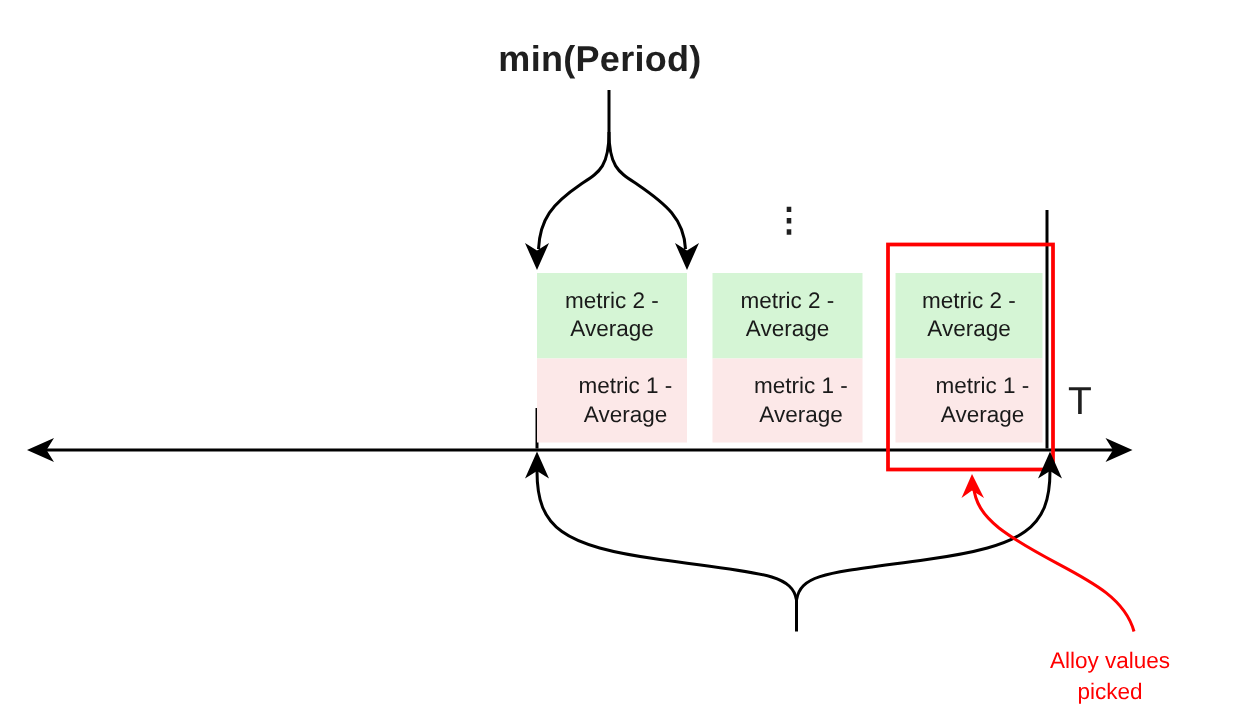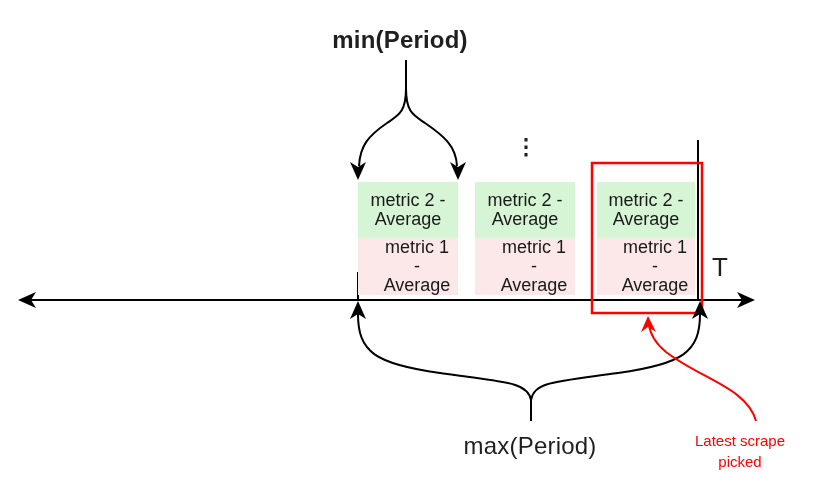--- a/index.html
+++ b/index.html
@@ -26,21 +26,21 @@
   .metric-group{
     position:absolute;
     top:182px;
     width:100px;height:113px;
     display:flex;flex-direction:column;
   }
   .metric-cell{
     flex:1;
     display:flex;align-items:center;justify-content:center;
     text-align:center;
-    font-size:18px;line-height:19px;
+    font-size:15px;line-height:19px;
     color:#1a1a1a;
     padding:0 6px;
   }
   .metric-cell.m2{background:var(--metric2-bg,#d5f5d5);}
   .metric-cell.m1{background:var(--metric1-bg,#fce8e8);padding-left:24px;}
   svg.overlay{
     position:absolute;left:0;top:0;
     pointer-events:none;
   }
   .stroke{stroke:var(--line,#000000);fill:none;stroke-width:2;}
@@ -101,17 +101,16 @@
     <div class="metric-cell m1">metric 1 - Average</div>
   </div>
 
   <div class="label label-big" style="left:300px;top:26px;width:200px;font-weight:bold;">min(Period)</div>
 
 
   <div class="label label-ellipsis" style="left:515px;top:136px;width:20px;">⋮</div>
 
   <div class="label label-axis" style="left:708px;top:254px;width:24px;">T</div>
 
-  <div class="label label-big" style="left:420px;top:432px;width:220px;">max(Period)</div>
 
-  <div class="label label-red" style="left:680px;top:430px;width:120px;">Latest scrape picked</div>
+  <div class="label label-red" style="left:680px;top:430px;width:120px;">Alloy values picked</div>
 
 </div>
 
 </body></html>

